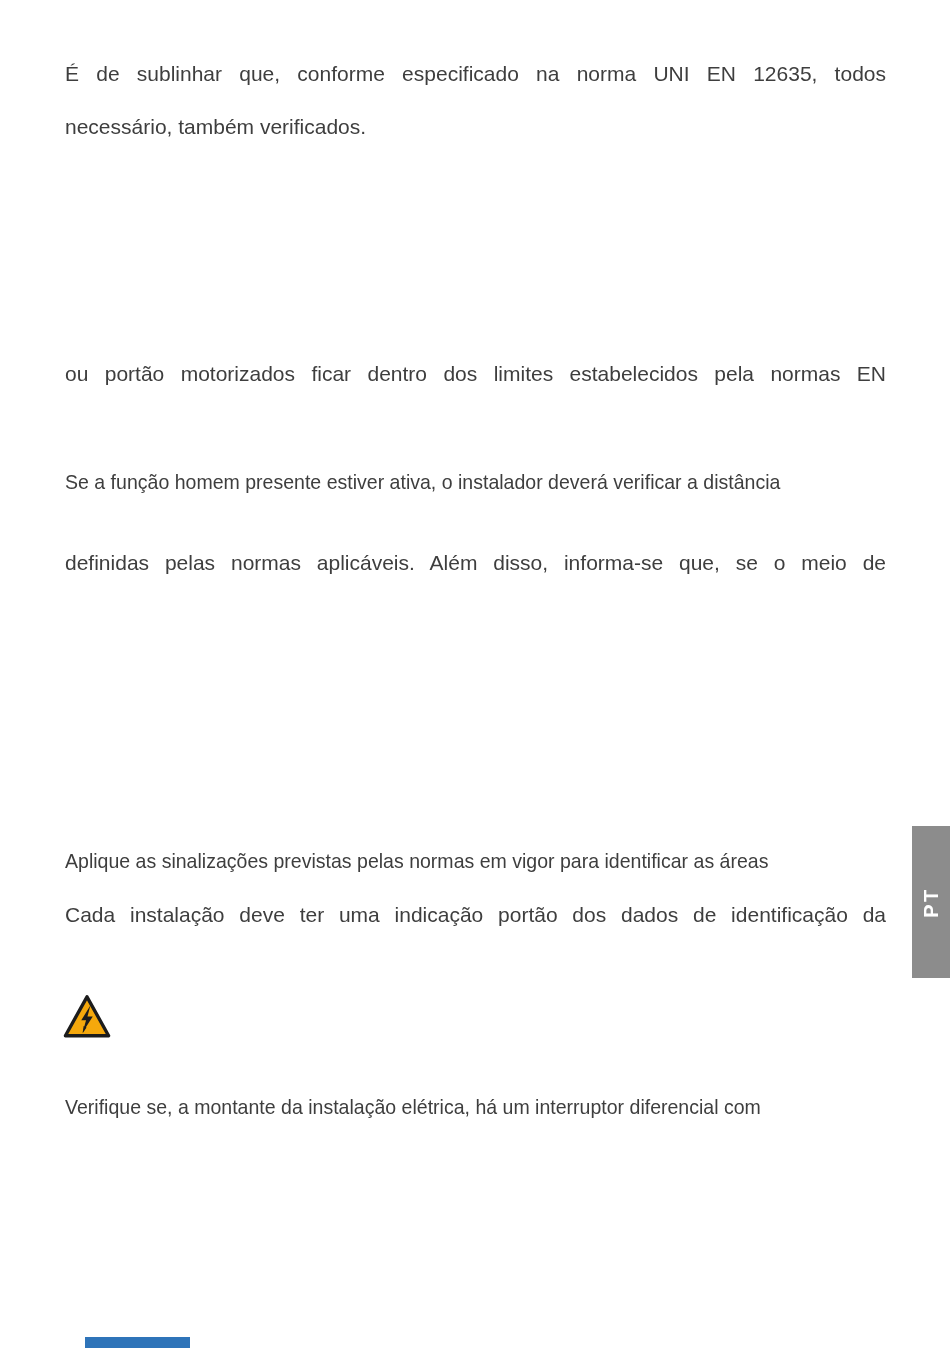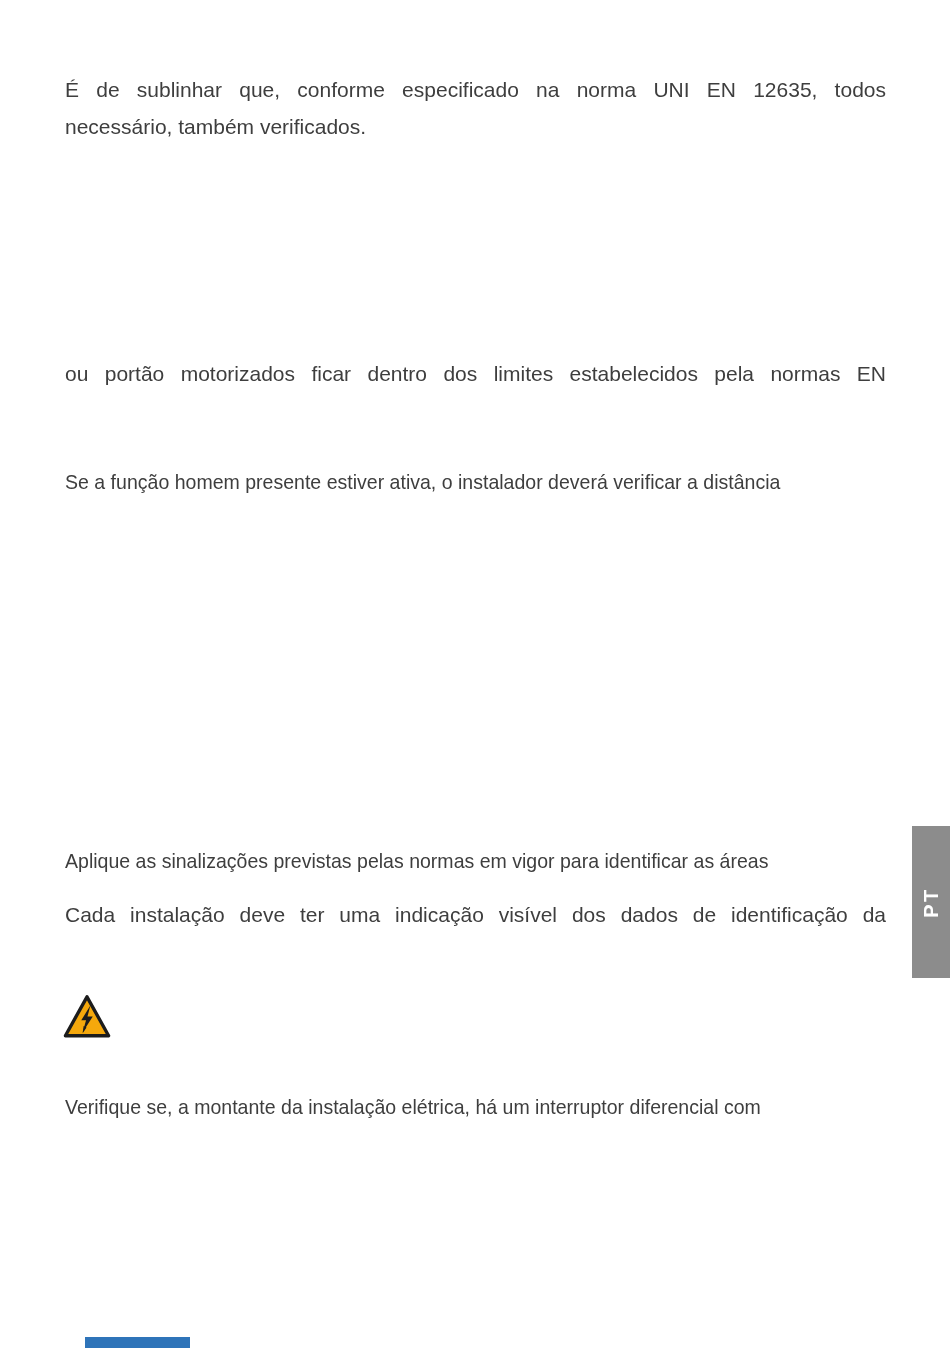--- a/index.html
+++ b/index.html
@@ -22,21 +22,21 @@
   }
   .just {
     text-align: justify;
     text-align-last: justify;
   }
   .cond {
     white-space: nowrap;
     transform: scaleX(0.93);
     transform-origin: 0 50%;
   }
-  .l1 { top: 76px; }
+  .l1 { top: 60px; }
   .l2 { top: 113px; white-space: nowrap; }
   .l3 { top: 360px; }
   .l4 { top: 468px; }
   .l5 { top: 549px; }
   .l6 { top: 576px; }
   .l7 { top: 847px; }
   .l8 { top: 901px; }
   .l9 { top: 1093px; }
 
   .warn-icon {
@@ -72,22 +72,23 @@
 </style>
 </head>
 <body>
 
 <div class="page">
 
   <div class="line just l1">É de sublinhar que, conforme especificado na norma UNI EN 12635, todos</div>
   <div class="line just l3">ou portão motorizados ficar dentro dos limites estabelecidos pela normas EN</div>
   <div class="line l2">necessário, também verificados.</div>
   <div class="line cond l4">Se a função homem presente estiver ativa, o instalador deverá verificar a distância</div>
+  <div class="line just l5">definidas pelas normas aplicáveis. Além disso, informa-se que, se o meio de</div>
   <div class="line cond l7">Aplique as sinalizações previstas pelas normas em vigor para identificar as áreas</div>
-  <div class="line just l8">Cada instalação deve ter uma indicação visível dos dados de identificação da</div>
+  <div class="line just l8">Cada instalação deve ter uma indicação portão dos dados de identificação da</div>
   <div class="line cond l9">Verifique se, a montante da instalação elétrica, há um interruptor diferencial com</div>
 
   <div class="warn-icon">
     <svg width="48" height="48" viewBox="0 0 100 100" aria-hidden="true">
       <path d="M50 8 L95 89 L5 89 Z" fill="#f5a80c" stroke="#1c1c1c" stroke-width="7" stroke-linejoin="round"></path>
       <path d="M57 26 L38 57 L48 57 L41 82 L62 49 L51 49 Z" fill="#1c1c1c"></path>
       <path d="M41 84 L49 72 L43 69 Z" fill="#1c1c1c"></path>
     </svg>
   </div>
 

